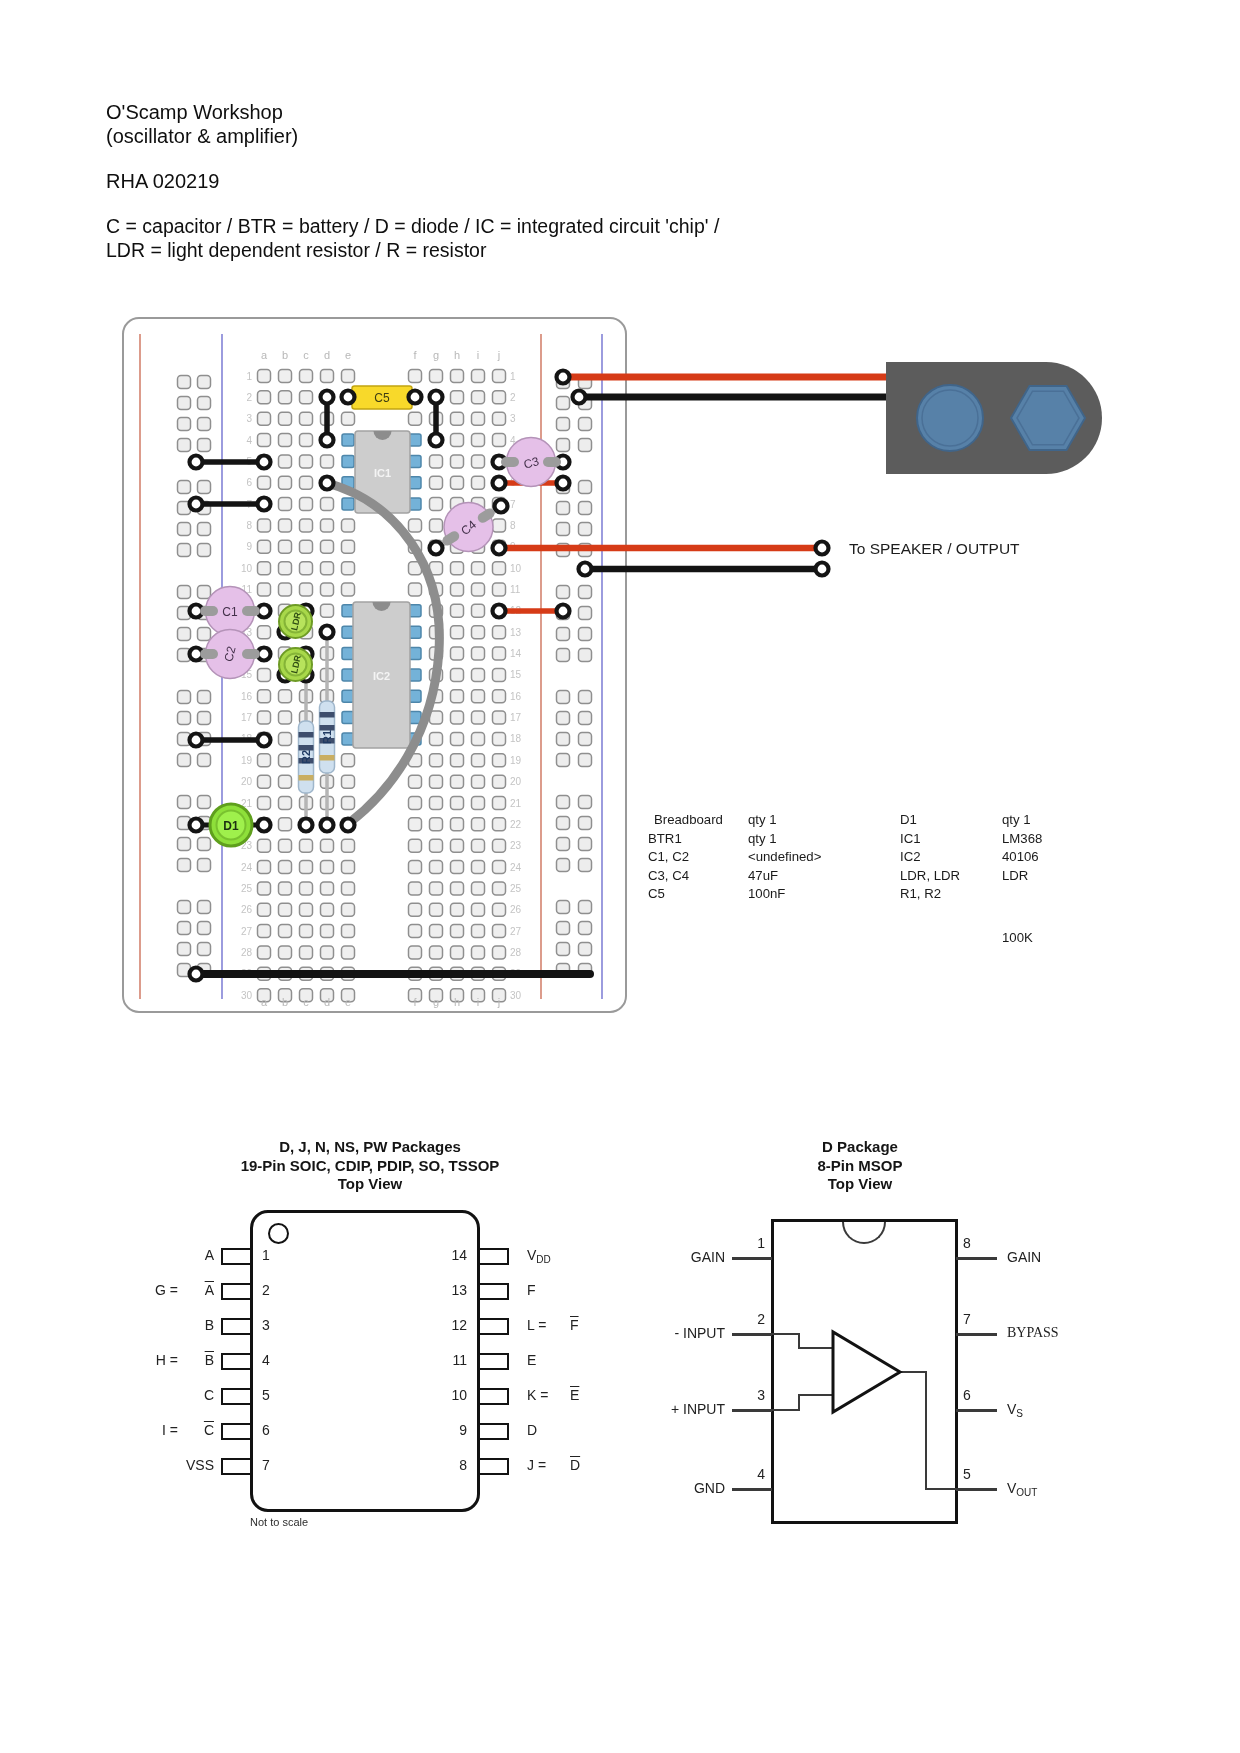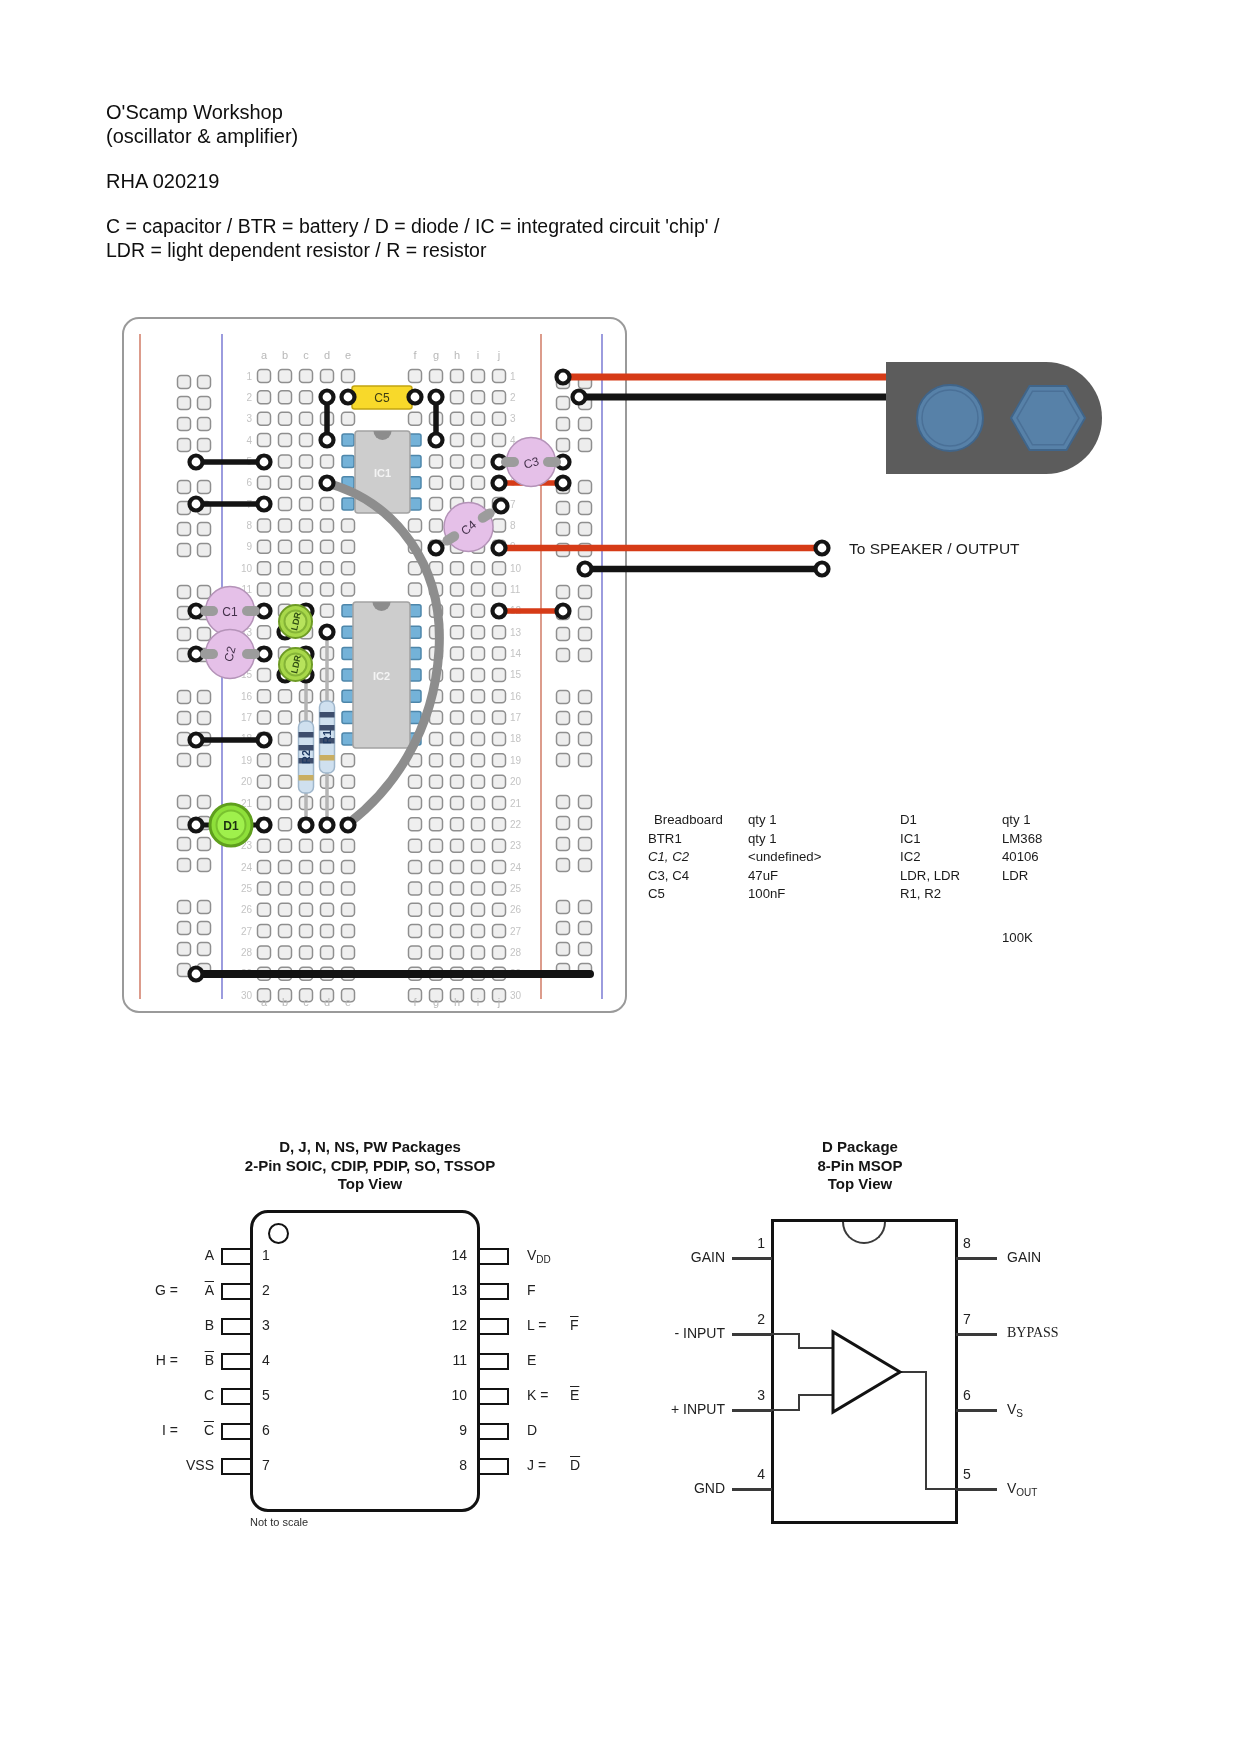--- a/index.html
+++ b/index.html
@@ -647,37 +647,37 @@
 
   <div id="parts-list">
       <div class="plcell" style="position: absolute; left: 648px; top: 812px; margin-left: 6px;">Breadboard</div>
       <div class="plcell" style="position: absolute; left: 748px; top: 812px;">qty 1</div>
       <div class="plcell" style="position: absolute; left: 900px; top: 812px;">D1</div>
       <div class="plcell" style="position: absolute; left: 1002px; top: 812px;">qty 1</div>
       <div class="plcell" style="position: absolute; left: 648px; top: 830.6px;">BTR1</div>
       <div class="plcell" style="position: absolute; left: 748px; top: 830.6px;">qty 1</div>
       <div class="plcell" style="position: absolute; left: 900px; top: 830.6px;">IC1</div>
       <div class="plcell" style="position: absolute; left: 1002px; top: 830.6px;">LM368</div>
-      <div class="plcell" style="position: absolute; left: 648px; top: 849.2px; font-style: italic;">C1, C2</div>
+      <div class="plcell" style="position: absolute; left: 648px; top: 849.2px;">C1, C2</div>
       <div class="plcell" style="position: absolute; left: 748px; top: 849.2px;">&lt;undefined&gt;</div>
       <div class="plcell" style="position: absolute; left: 900px; top: 849.2px;">IC2</div>
       <div class="plcell" style="position: absolute; left: 1002px; top: 849.2px;">40106</div>
       <div class="plcell" style="position: absolute; left: 648px; top: 867.8px;">C3, C4</div>
       <div class="plcell" style="position: absolute; left: 748px; top: 867.8px;">47uF</div>
       <div class="plcell" style="position: absolute; left: 900px; top: 867.8px;">LDR, LDR</div>
       <div class="plcell" style="position: absolute; left: 1002px; top: 867.8px;">LDR</div>
       <div class="plcell" style="position: absolute; left: 648px; top: 886.4px;">C5</div>
       <div class="plcell" style="position: absolute; left: 748px; top: 886.4px;">100nF</div>
       <div class="plcell" style="position: absolute; left: 900px; top: 886.4px;">R1, R2</div>
       <div class="plcell" style="position: absolute; left: 1002px; top: 886.4px; margin-top: 44px;">100K</div>
     </div>
 
   <div class="t-block" style="left:175px;top:1138px;width:390px;">
     <div>D, J, N, NS, PW Packages</div>
-    <div>2-Pin SOIC, CDIP, PDIP, SO, TSSOP</div>
+    <div>19-Pin SOIC, CDIP, PDIP, SO, TSSOP</div>
     <div>Top View</div>
   </div>
   <div class="chip14"></div>
   <div class="chipdot"></div>
   <div id="p14">
       <div class="pin-box" style="position: absolute; left: 221px; top: 1247.5px;"></div>
       <div class="pin-num" style="position: absolute; left: 262px; top: 1247px;">1</div>
       <div class="pin-txt ra" style="position: absolute; left: 130px; top: 1247px; width: 84px;"><span>A</span></div>
       <div class="pin-box" style="position: absolute; left: 221px; top: 1282.5px;"></div>
       <div class="pin-num" style="position: absolute; left: 262px; top: 1282px;">2</div>

